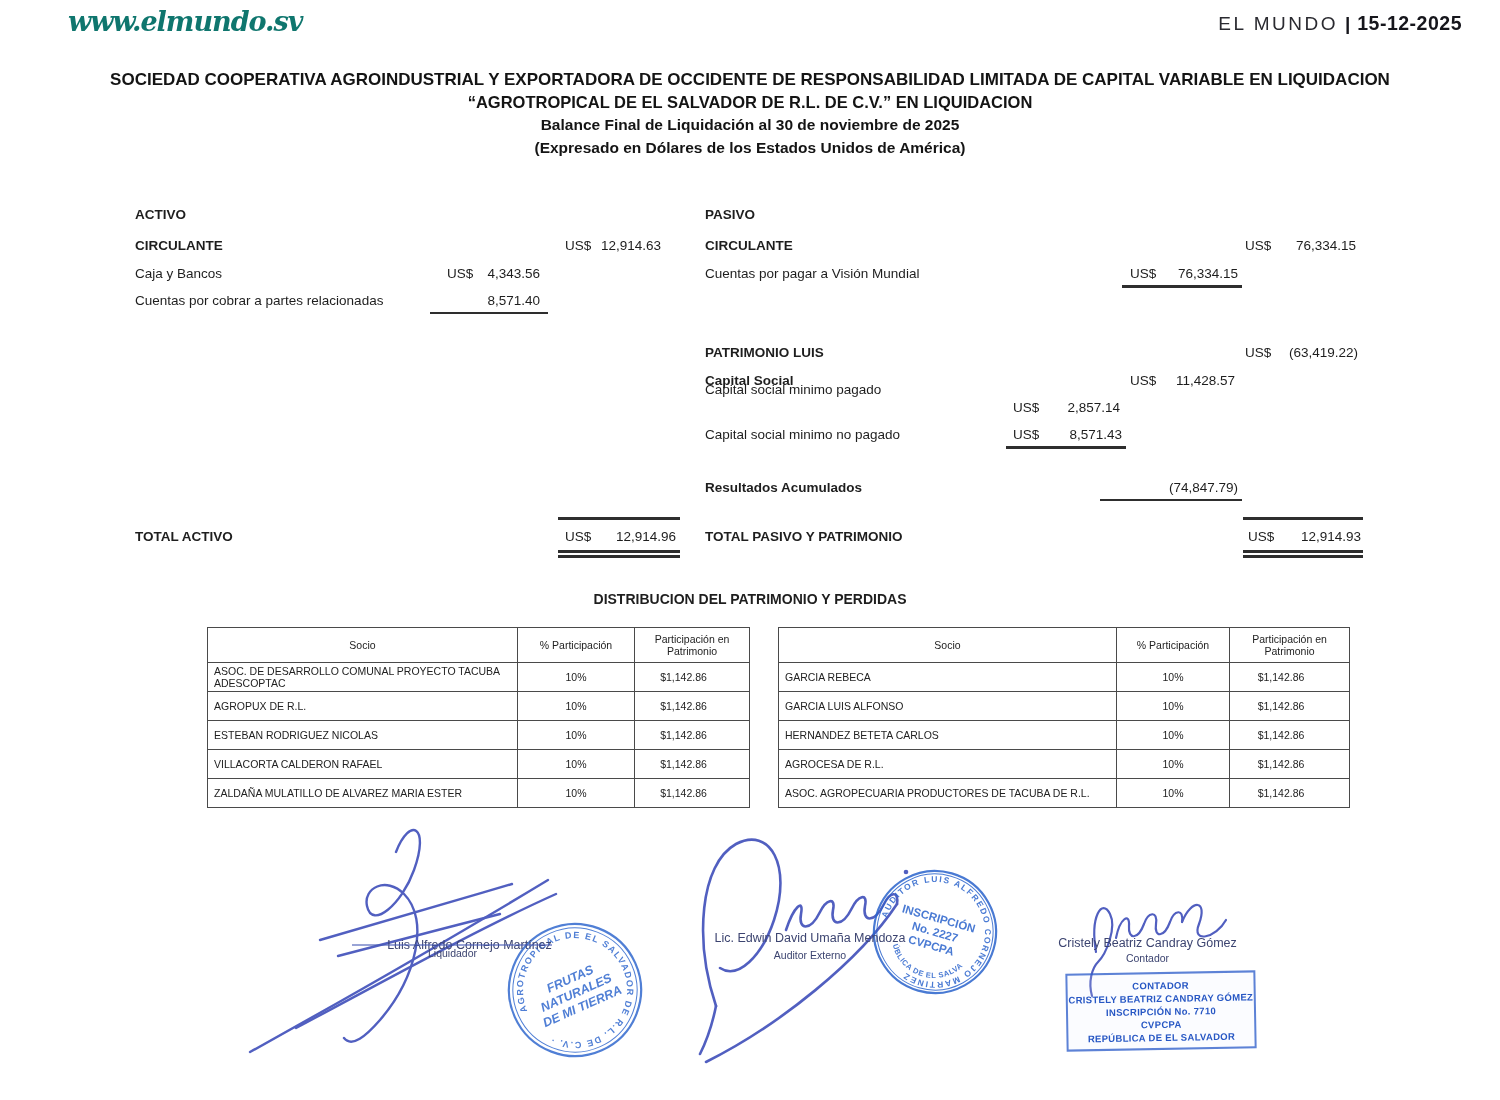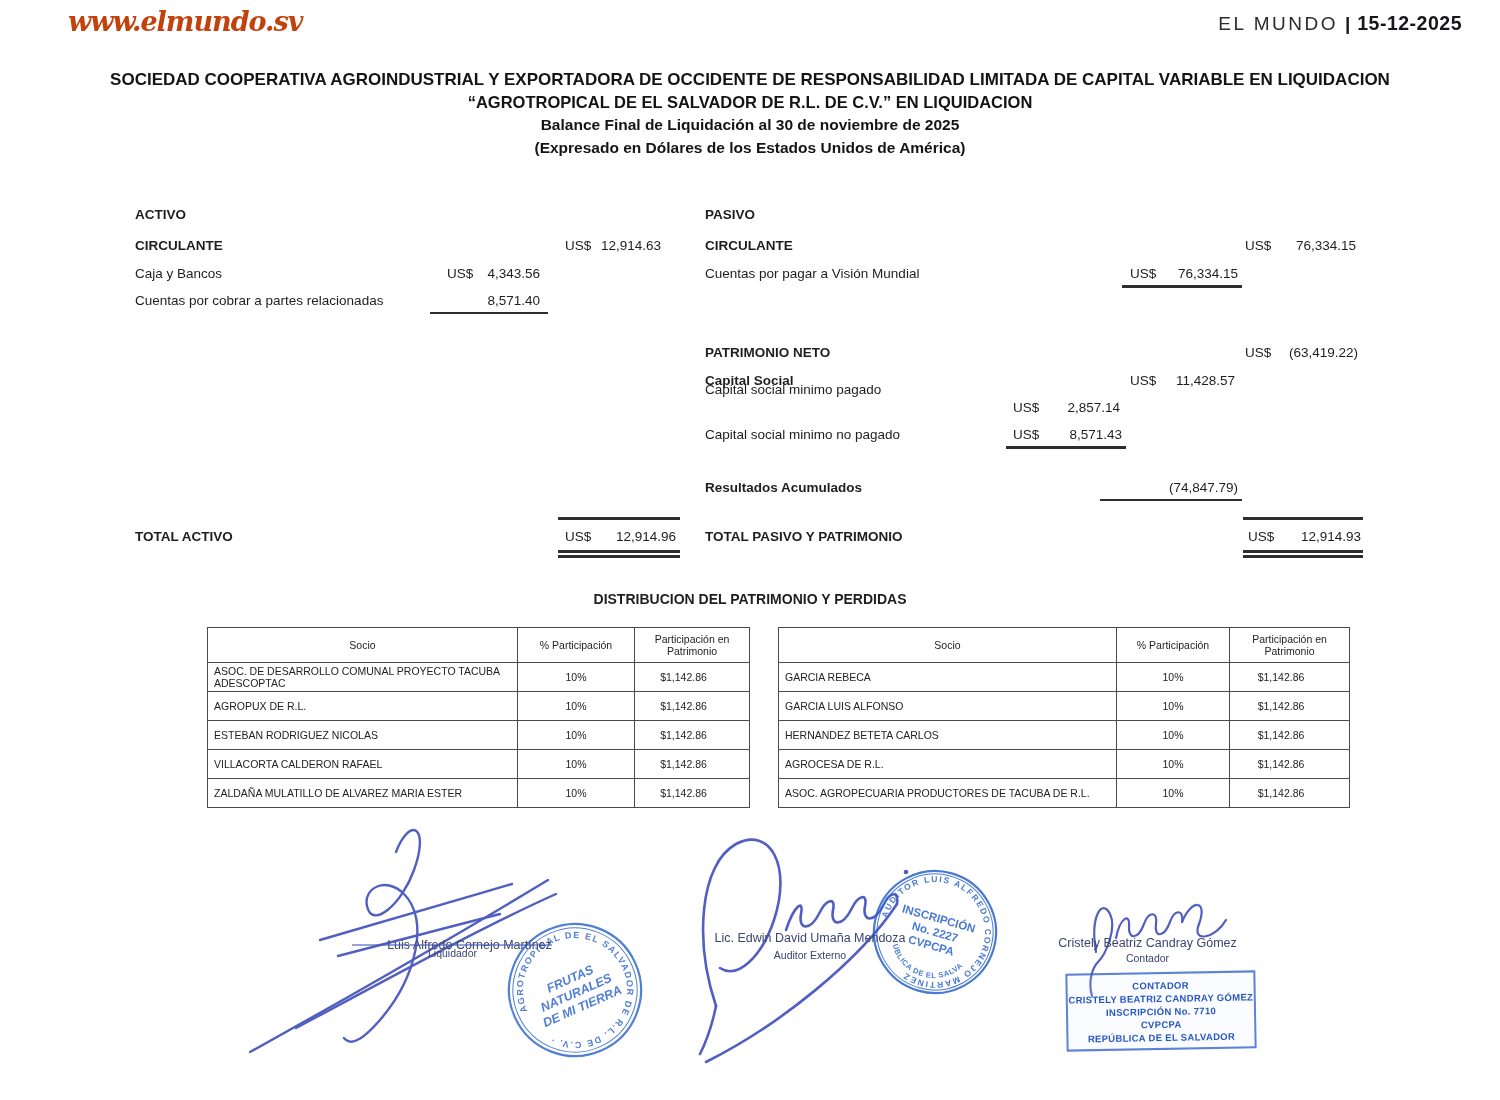--- a/index.html
+++ b/index.html
@@ -5,21 +5,21 @@
   html,body{margin:0;padding:0;background:#e8e8e8;}
   #page{position:relative;width:1500px;height:1100px;background:#ffffff;overflow:hidden;
         font-family:"Liberation Sans",sans-serif;color:#1e1e1e;}
   .abs{position:absolute;}
   .b{font-weight:bold;}
   .lbl{font-size:13.5px;white-space:nowrap;color:#1e1e1e;}
   .amt{text-align:right;white-space:nowrap;}
   .rule{background:#2e2e2e;}
   
   #masthead{left:68px;top:6px;font-family:"DejaVu Serif",serif;font-style:italic;font-weight:700;
-            font-size:27px;letter-spacing:-1px;color:#c2410c;}
+            font-size:27px;letter-spacing:-1px;color:#0f766e;}
   #hdr-right{right:38px;top:12px;display:flex;gap:7px;align-items:baseline;}
   #hdr-right .brand{font-size:19px;letter-spacing:2.5px;color:#2a2a30;font-weight:500;}
   #hdr-right .divider{font-size:19px;font-weight:800;color:#16161c;}
   #hdr-right .date{font-size:19.5px;font-weight:800;letter-spacing:.5px;color:#16161c;}
   
   .title-line{position:absolute;left:0;width:100%;text-align:center;font-weight:bold;color:#141414;}
   #t1{top:70px;font-size:17px;}
   #t2{top:93px;font-size:16.5px;}
   #t3{top:116px;font-size:15.5px;}
   #t4{top:139px;font-size:15.5px;}
@@ -82,21 +82,21 @@
 
   <div class="abs lbl b" style="left:705px;top:238px;">CIRCULANTE</div>
   <div class="abs lbl" style="left:1245px;top:238px;">US$</div>
   <div class="abs lbl amt" style="left:1258px;top:238px;width:98px;">76,334.15</div>
 
   <div class="abs lbl" style="left:705px;top:266px;">Cuentas por pagar a Visión Mundial</div>
   <div class="abs lbl" style="left:1130px;top:266px;">US$</div>
   <div class="abs lbl amt" style="left:1140px;top:266px;width:98px;">76,334.15</div>
   <div class="abs rule" style="left:1122px;top:285px;width:120px;height:2.5px;"></div>
 
-  <div class="abs lbl b" style="left:705px;top:345px;">PATRIMONIO NETO</div>
+  <div class="abs lbl b" style="left:705px;top:345px;">PATRIMONIO LUIS</div>
   <div class="abs lbl" style="left:1245px;top:345px;">US$</div>
   <div class="abs lbl amt" style="left:1258px;top:345px;width:100px;">(63,419.22)</div>
 
   <div class="abs lbl b" style="left:705px;top:373px;">Capital Social</div>
   <div class="abs lbl" style="left:1130px;top:373px;">US$</div>
   <div class="abs lbl amt" style="left:1140px;top:373px;width:95px;">11,428.57</div>
 
   <div class="abs lbl" style="left:705px;top:382px;">Capital social minimo pagado</div>
   <div class="abs lbl" style="left:1013px;top:400px;">US$</div>
   <div class="abs lbl amt" style="left:1022px;top:400px;width:98px;">2,857.14</div>

